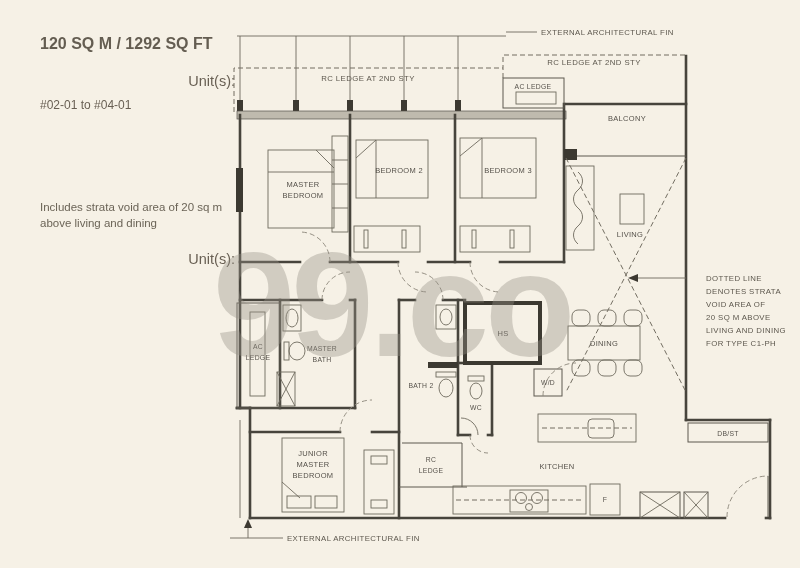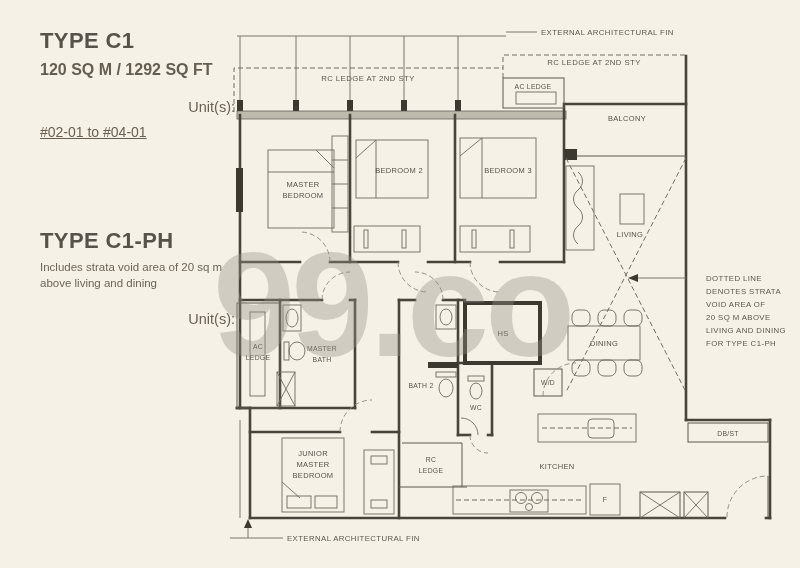--- a/index.html
+++ b/index.html
@@ -4,21 +4,21 @@
 <style>
   html,body{margin:0;padding:0;}
   body{font-family:"Liberation Sans",sans-serif;}
   .stage{position:relative;width:800px;height:568px;background:#f6f1e6;overflow:hidden;}
   
   .info{position:absolute;left:40px;top:28px;width:195px;color:#685f53;}
   .info h1{margin:0;font-size:22px;font-weight:700;color:#57524a;letter-spacing:.4px;}
   .info .area{margin:7px 0 0 0;font-size:16px;font-weight:700;color:#645d51;}
   .info .note{margin:6px 0 8px 0;font-size:11.5px;line-height:1.35;color:#6b6457;width:185px;}
   .info .units-label{margin:20px 0 0 0;font-size:14.5px;text-align:right;}
-  .info .units{margin:9px 0 0 0;font-size:14px;text-decoration:underline;}
+  .info .units{margin:9px 0 0 0;font-size:12px;}
   .block2{margin-top:88px;}
   
   .watermark{position:absolute;left:213px;top:231px;font-size:148px;font-weight:700;
              letter-spacing:-4px;line-height:1;color:rgba(151,145,133,0.38);
              pointer-events:none;z-index:5;}
   
   svg{position:absolute;left:0;top:0;z-index:1;}
   .wall{stroke:#47443c;stroke-width:2.6;fill:none;stroke-linecap:square;}
   .wallthick{stroke:#3c3931;stroke-width:4;fill:none;}
   .thin{stroke:#5d594f;stroke-width:1;fill:none;}
@@ -31,27 +31,25 @@
   .lbl-s{font-size:6.8px;}
   .ann{font-family:"Liberation Sans",sans-serif;font-size:7.8px;fill:#5c574d;letter-spacing:.4px;}
 </style>
 </head>
 <body>
 
 <div class="stage">
 
   <aside class="info">
     <section>
-      <h1>TYPE C1</h1>
       <p class="area">120 SQ M / 1292 SQ FT</p>
       <p class="units-label">Unit(s):</p>
       <p class="units">#02-01 to #04-01</p>
     </section>
     <section class="block2">
-      <h1>TYPE C1-PH</h1>
       <p class="note">Includes strata void area of 20 sq m above living and dining</p>
       <p class="units-label">Unit(s):</p>
     </section>
   </aside>
 
   <svg width="800" height="568" viewBox="0 0 800 568">
 
     <g>
       <line class="thin2" x1="237" y1="36" x2="506" y2="36"></line>
       <line class="thin2" x1="506" y1="32" x2="537" y2="32"></line>

